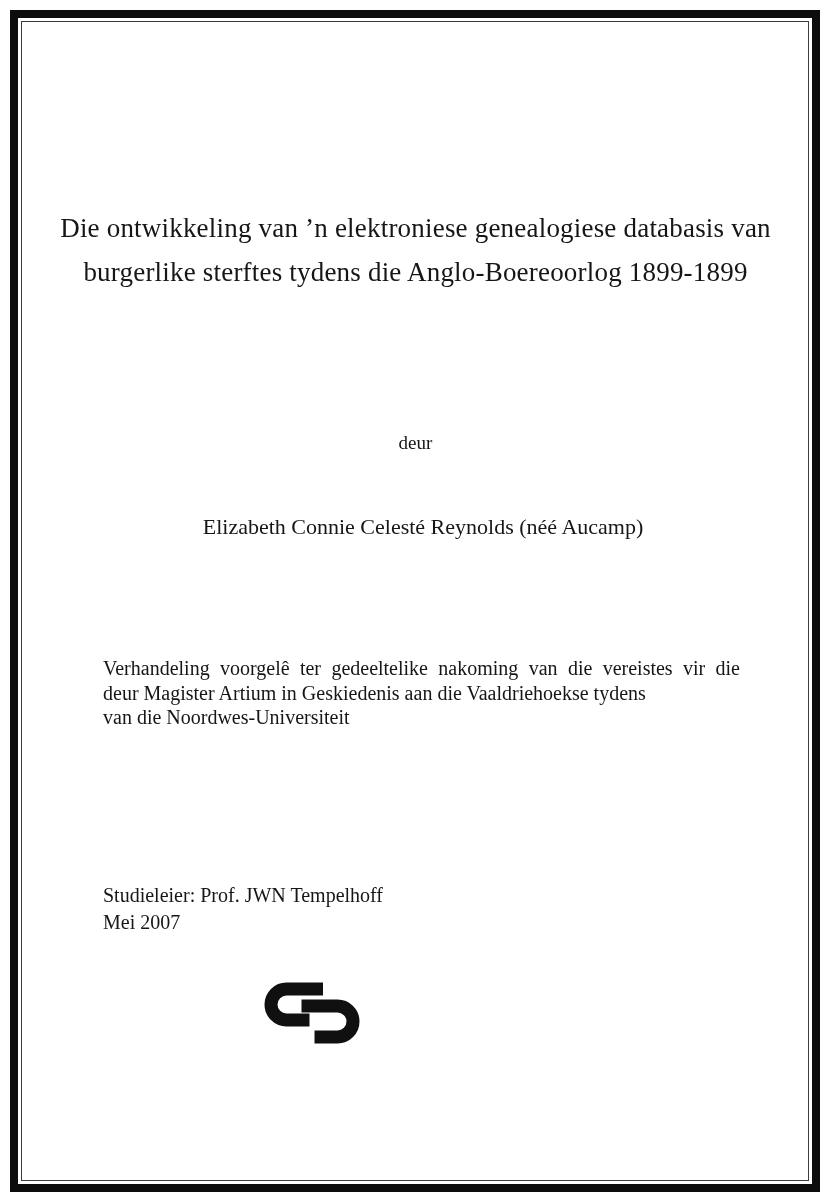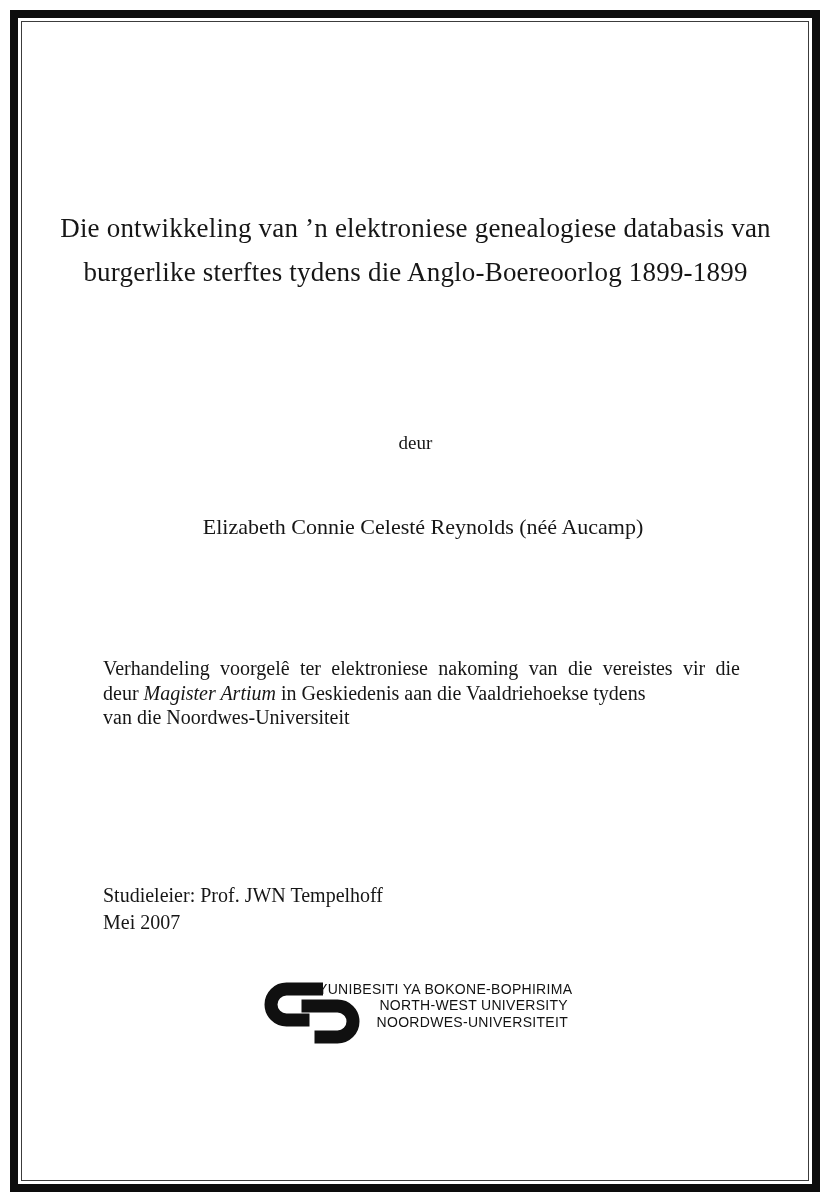--- a/index.html
+++ b/index.html
@@ -48,21 +48,21 @@
     position: absolute;
     left: 103px; top: 656px;
     width: 637px;
     font-size: 20px;
     line-height: 24.5px;
   }
   .statement .justified {
     text-align: justify;
     text-align-last: justify;
   }
-  .statement .italic { font-style: italic; }
+  .statement .italic { }
   .supervisor-block {
     position: absolute;
     left: 103px; top: 882px;
     font-size: 20px;
     line-height: 26.5px;
     font-family: Liberation Serif, serif;
   }
   .logo {
     position: absolute;
     left: 260px; top: 975px;
@@ -97,35 +97,30 @@
   <div class="title-block">
     <div>Die ontwikkeling van ’n elektroniese genealogiese databasis van</div>
     <div>burgerlike sterftes tydens die Anglo-Boereoorlog 1899-1899</div>
   </div>
 
   <div class="byline">deur</div>
 
   <div class="author">Elizabeth Connie Celesté Reynolds (néé Aucamp)</div>
 
   <div class="statement">
-    <div class="justified">Verhandeling voorgelê ter elektroniese nakoming van die vereistes vir die</div>
+    <div class="justified">Verhandeling voorgelê ter gedeeltelike nakoming van die vereistes vir die</div>
     <div><span>deur </span><span class="italic">Magister Artium</span><span> in Geskiedenis aan die Vaaldriehoekse tydens</span></div>
     <div>van die Noordwes-Universiteit</div>
   </div>
 
   <div class="supervisor-block">
     <div>Studieleier: Prof. JWN Tempelhoff</div>
     <div>Mei 2007</div>
   </div>
 
   <div class="logo">
     <svg class="logo-mark" viewBox="0 0 100 74" xmlns="http://www.w3.org/2000/svg">
       <path d="M 61 13 H 24.5 A 15.5 15.5 0 0 0 24.5 44 H 47.5" fill="none" stroke="#101010" stroke-width="13"></path>
       <path d="M 39.5 30 H 75.5 A 15.5 15.5 0 0 1 75.5 61 H 52.5" fill="none" stroke="#101010" stroke-width="13"></path>
     </svg>
-    <div class="logo-text">
-      <div>YUNIBESITI YA BOKONE-BOPHIRIMA</div>
-      <div>NORTH-WEST UNIVERSITY</div>
-      <div>NOORDWES-UNIVERSITEIT</div>
-    </div>
   </div>
 
 </div>
 
 </body></html>

